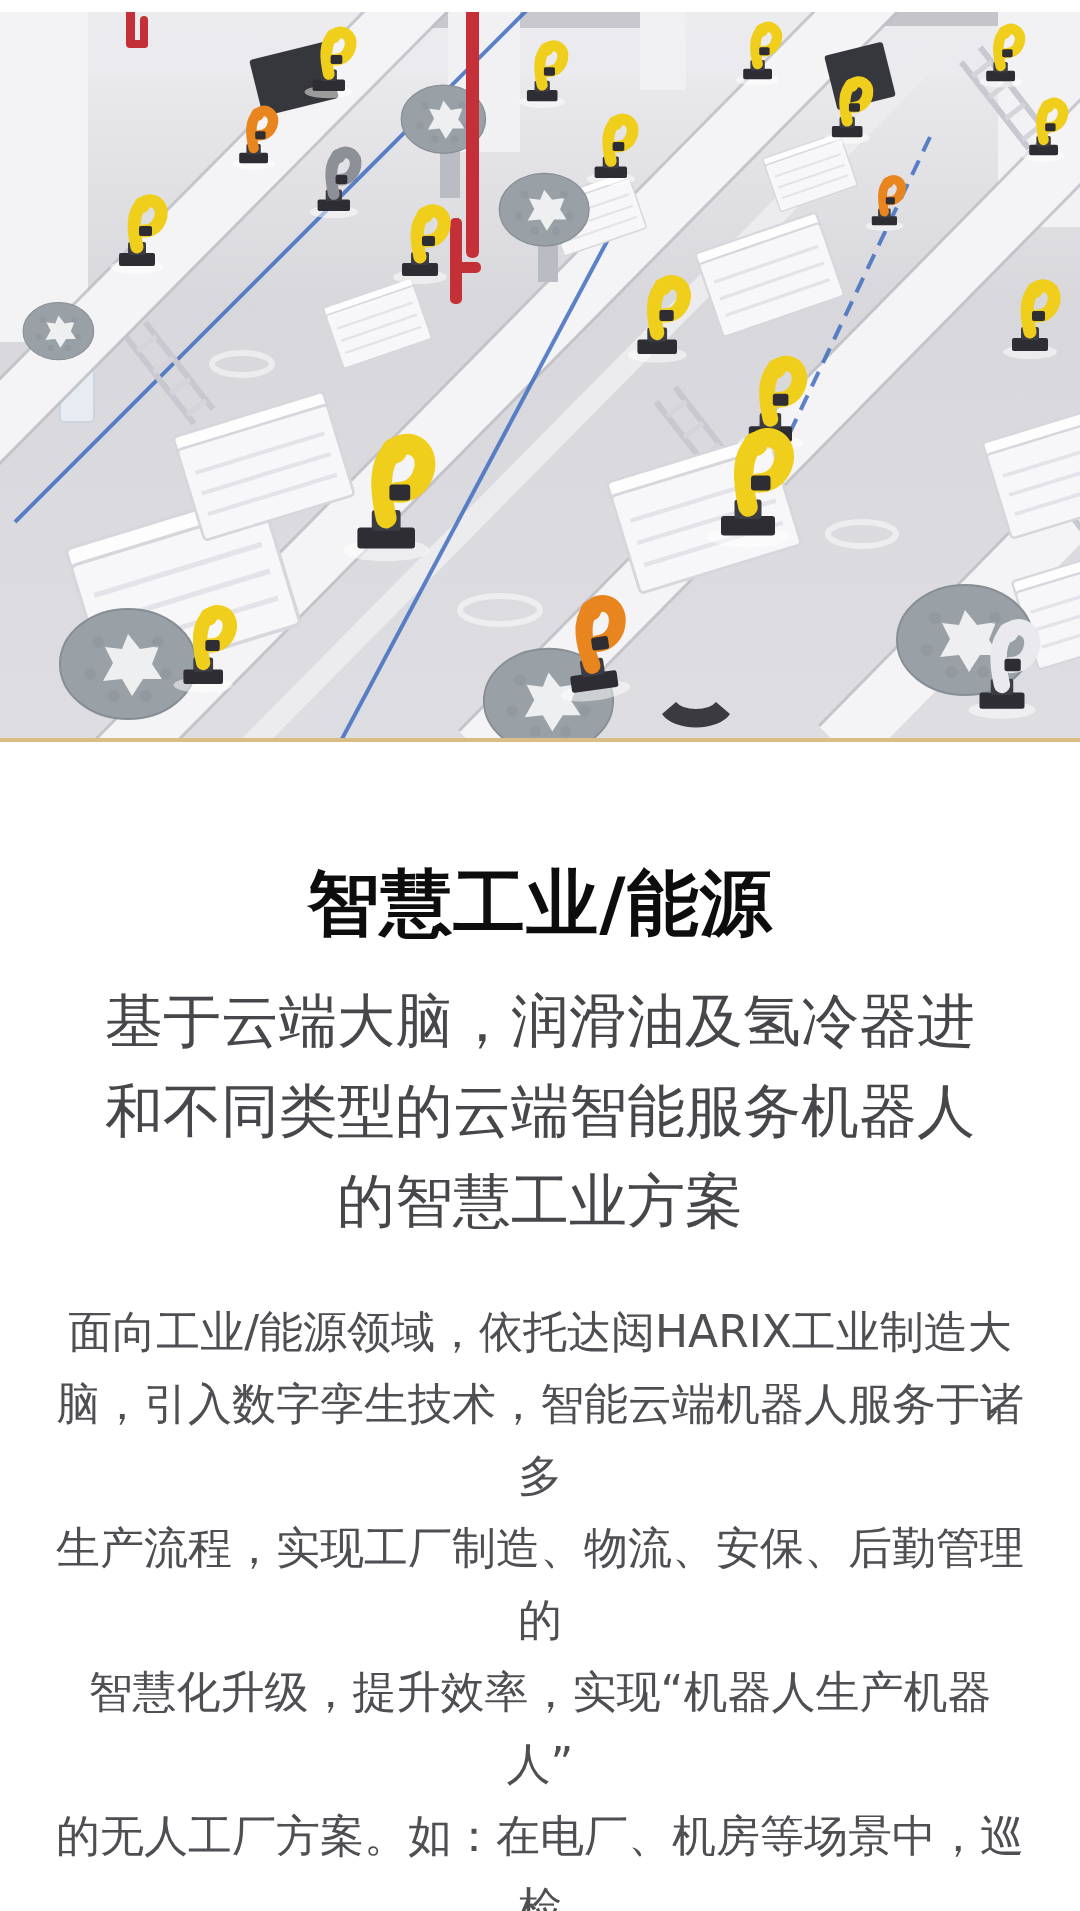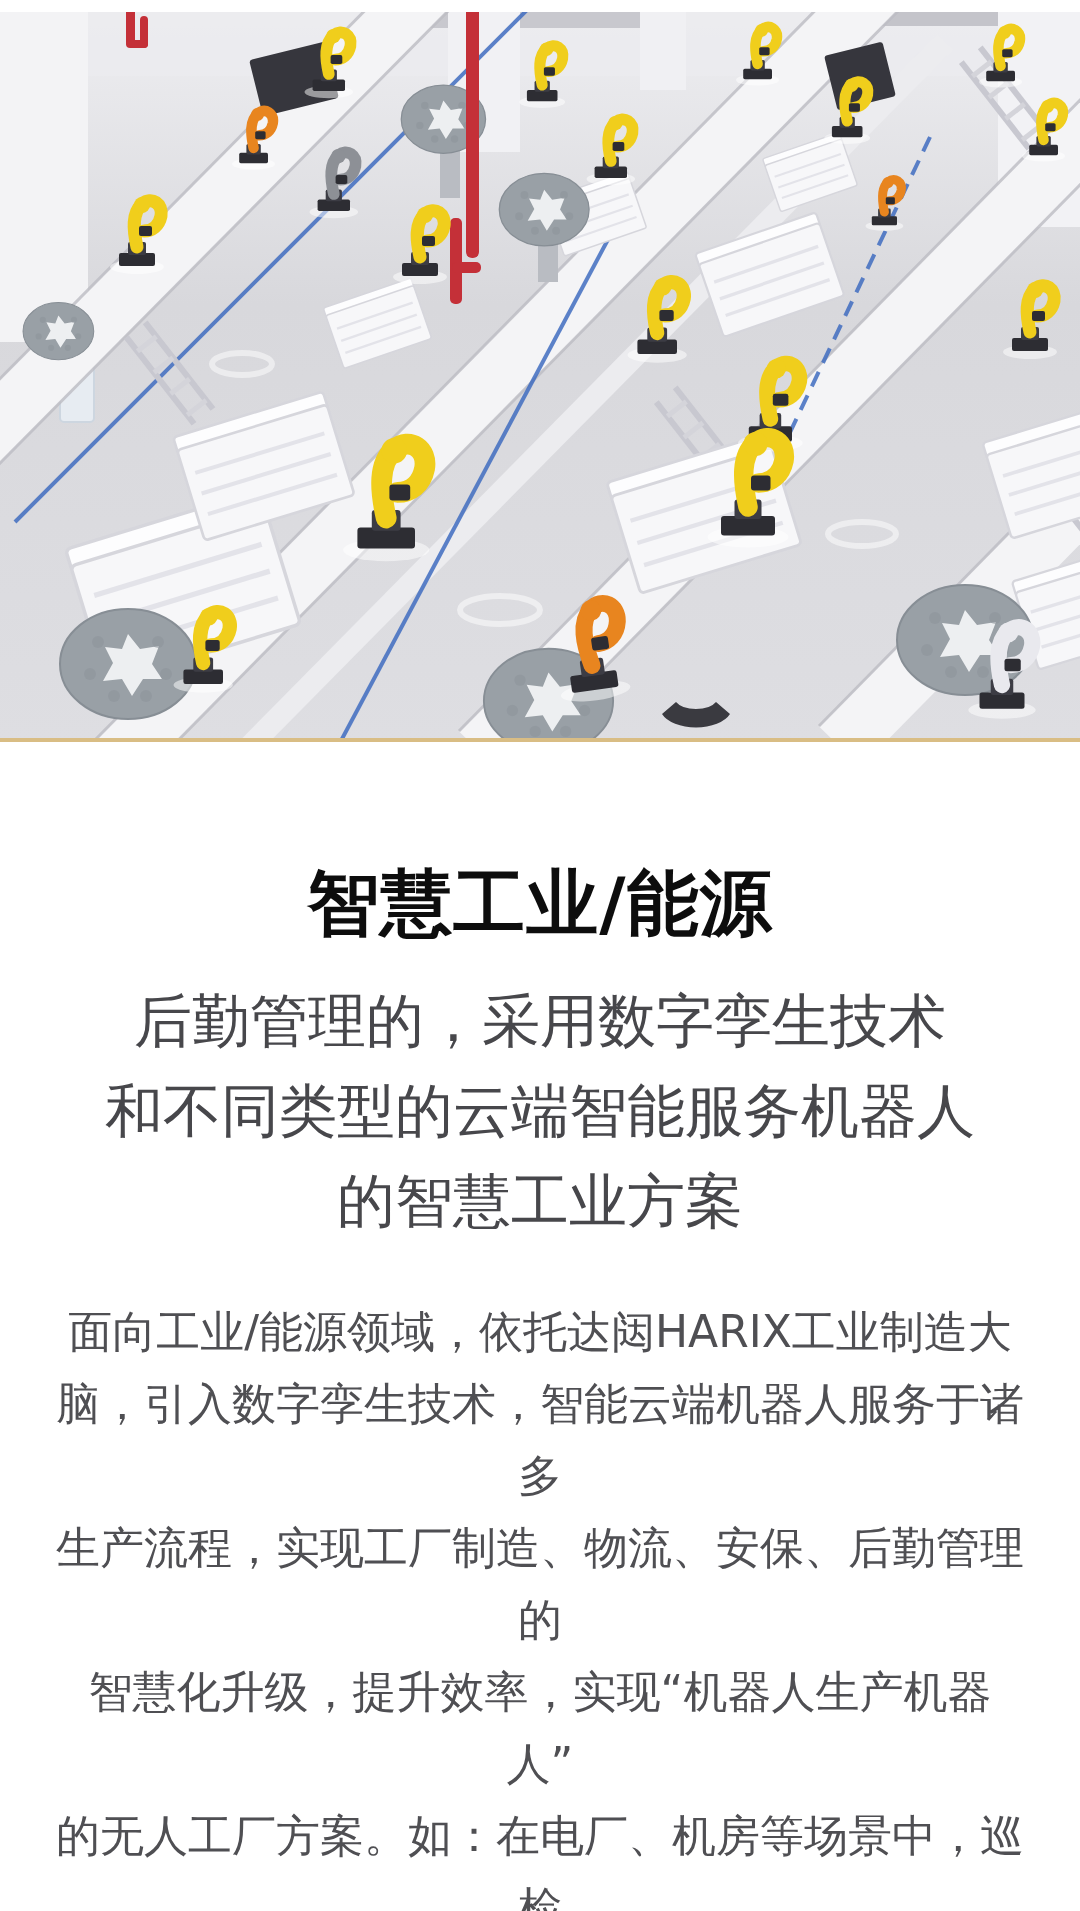--- a/index.html
+++ b/index.html
@@ -228,21 +228,21 @@
         <use href="#robot" class="robot--white" width="64" height="88" transform="translate(962 598) scale(1.25)"></use>
       </g>
 
       <rect x="0" y="726" width="1080" height="4" fill="var(--bottom-edge, #d9bd84)"></rect>
     </svg>
   </div>
 
   <div class="content">
     <h1 class="title">智慧工业/能源</h1>
 
-    <h2 class="subtitle">后勤管理的，采用数字孪生技术
+    <h2 class="subtitle">基于云端大脑，润滑油及氢冷器进
 和不同类型的云端智能服务机器人
 的智慧工业方案</h2>
 
     <p class="body-text">面向工业/能源领域，依托达闼HARIX工业制造大
 脑，引入数字孪生技术，智能云端机器人服务于诸多
 生产流程，实现工厂制造、物流、安保、后勤管理的
 智慧化升级，提升效率，实现“机器人生产机器人”
 的无人工厂方案。如：在电厂、机房等场景中，巡检
 机器人能够实时监控并识别进水、润滑油及氢冷器进
 口管等压力表计、进水温度等数字表，各种指示灯及

